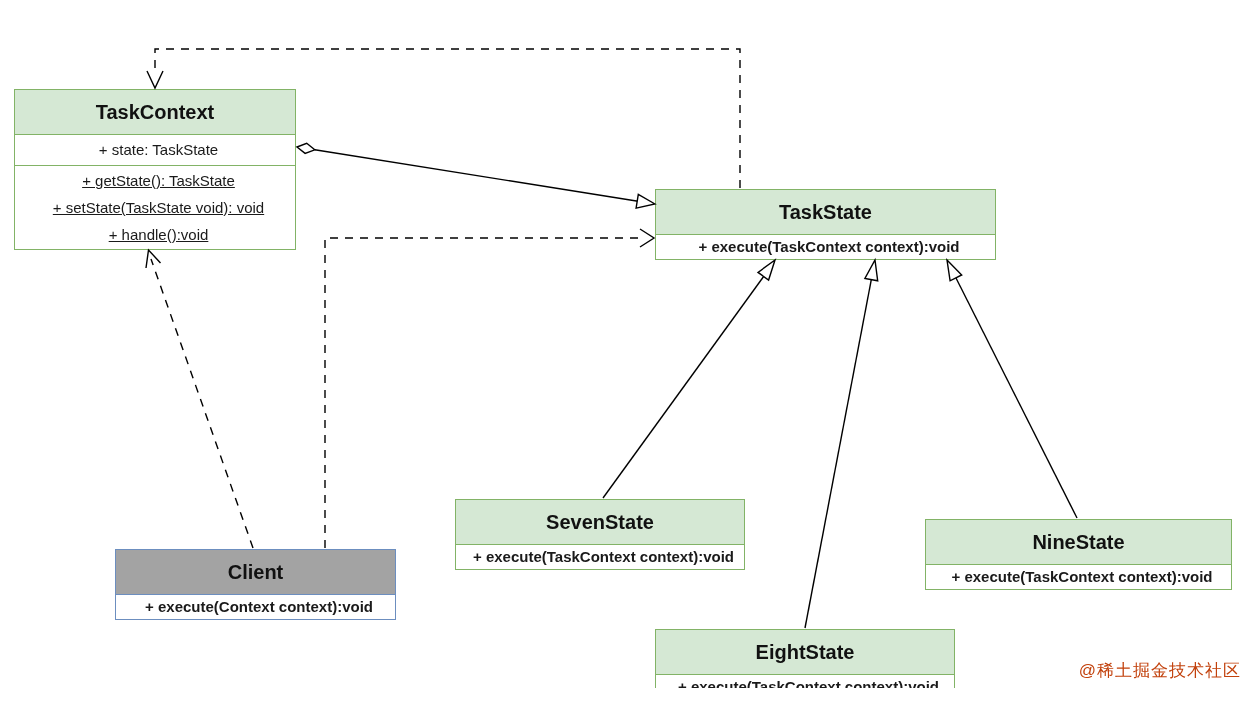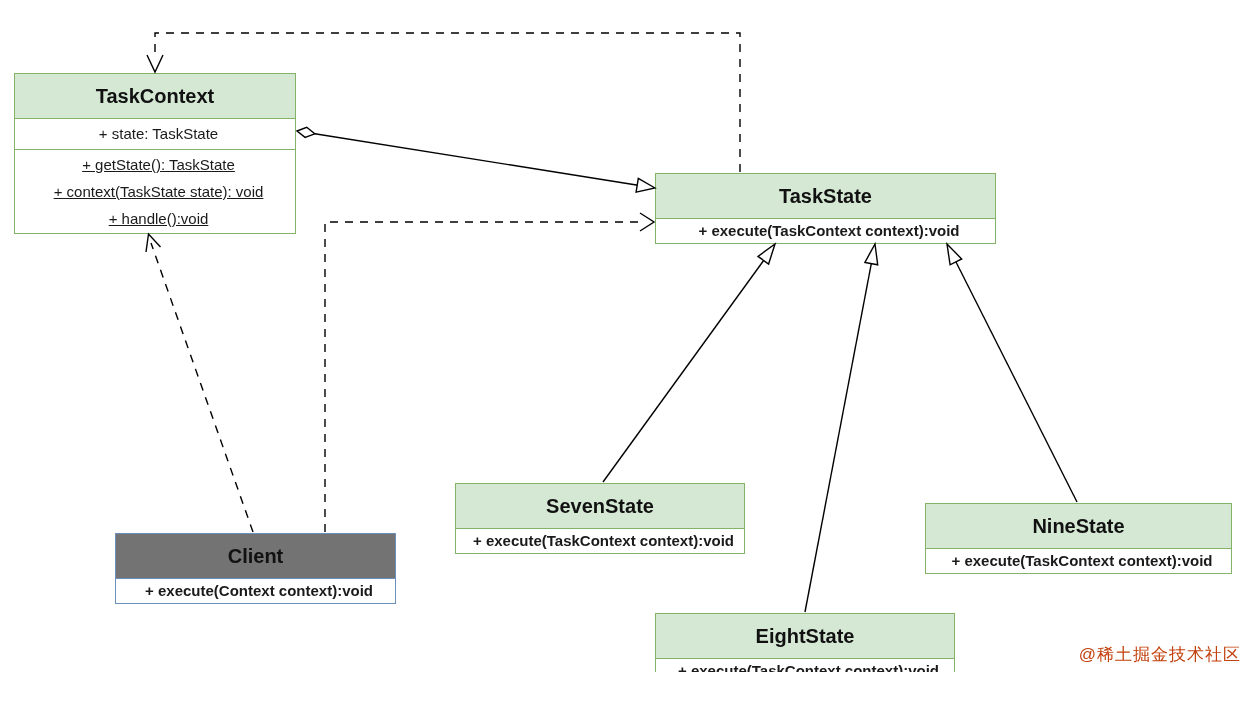--- a/index.html
+++ b/index.html
@@ -7,20 +7,21 @@
     padding: 0;
     background: #ffffff;
     font-family: "Liberation Sans", sans-serif;
   }
   #stage {
     position: relative;
     width: 1251px;
     height: 672px;
     background: #ffffff;
     overflow: hidden;
+    margin-top: 16px;
   }
   #wires {
     position: absolute;
     left: 0; top: 0;
     width: 1251px; height: 702px;
     pointer-events: none;
   }
   .uml-class {
     position: absolute;
     background: #ffffff;
@@ -32,21 +33,21 @@
   .uml-class.blue  { border: 1px solid #6c8ebf; }
   .uml-name {
     font-weight: bold;
     font-size: 20px;
     text-align: center;
     height: 44px;
     line-height: 44px;
     color: #111;
   }
   .green .uml-name { background: #d5e8d4; border-bottom: 1px solid #82b366; }
-  .blue  .uml-name { background: #737373; border-bottom: 1px solid #6c8ebf; }
+  .blue  .uml-name { background: #a3a3a3; border-bottom: 1px solid #6c8ebf; }
   .uml-section { background: #ffffff; text-align: center; }
   .green .uml-section + .uml-section { border-top: 1px solid #82b366; text-decoration: underline; }
   .uml-row {
     padding-left: 7px;
     white-space: nowrap;
     line-height: 26px;
     height: 26px;
   }
   .attr-row { height: 30px; line-height: 30px; }
   .methods-3 { padding: 1px 0; }
@@ -66,21 +67,21 @@
 
 <div id="stage">
 
   <div class="uml-class green" style="left:14px; top:73px; width:282px;">
     <div class="uml-name">TaskContext</div>
     <div class="uml-section">
       <div class="uml-row attr-row">+ state: TaskState</div>
     </div>
     <div class="uml-section methods-3">
       <div class="uml-row">+ getState(): TaskState</div>
-      <div class="uml-row">+ context(TaskState state): void</div>
+      <div class="uml-row">+ setState(TaskState void): void</div>
       <div class="uml-row">+ handle():void</div>
     </div>
   </div>
 
   <div class="uml-class green single" style="left:655px; top:173px; width:341px;">
     <div class="uml-name">TaskState</div>
     <div class="uml-section">
       <div class="uml-row">+ execute(TaskContext context):void</div>
     </div>
   </div>

